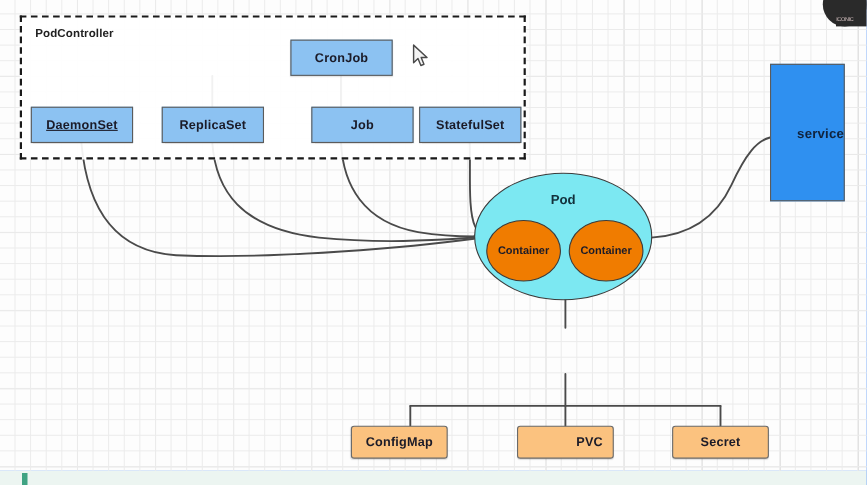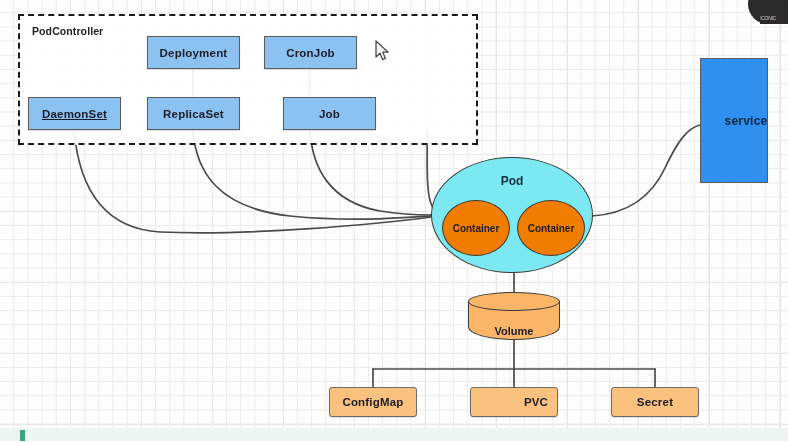--- a/index.html
+++ b/index.html
@@ -260,41 +260,36 @@
       <path d="M373,369 L373,387"></path>
       <path d="M514,369 L514,387"></path>
       <path d="M655,369 L655,387"></path>
     </g>
   </svg>
 
   <div id="podcontroller-group">
     <span id="podcontroller-label">PodController</span>
   </div>
 
-  <div class="node blue-box" style="left:147px; top:36px; width:93px; height:33px;">Deployment</div>
   <div class="node blue-box" style="left:264px; top:36px; width:93px; height:33px;">CronJob</div>
   <div class="node blue-box" style="left:28px; top:97px; width:93px; height:33px;text-decoration:underline;">DaemonSet</div>
   <div class="node blue-box" style="left:147px; top:97px; width:93px; height:33px;">ReplicaSet</div>
   <div class="node blue-box" style="left:264px; top:97px; width:93px; height:33px;margin-left:19px;">Job</div>
+  <div class="node blue-box" style="left:381px; top:97px; width:93px; height:33px;">StatefulSet</div>
 
   <div id="service-node" class="node" style="left:700px; top:58px; width:68px; height:125px;padding-left:24px;">service</div>
 
   <div id="pod-node">
     <div id="pod-label">Pod</div>
   </div>
   <div id="container-1" class="container-node">Container</div>
   <div id="container-2" class="container-node">Container</div>
 
-  <div id="volume-node">
-    <div id="volume-body"></div>
-    <div id="volume-top"></div>
-    <div id="volume-label">Volume</div>
-  </div>
-
-  <div class="node orange-box" style="left:329px; top:387px; width:88px; height:30px;">ConfigMap</div>
+
+  <div class="node orange-box" style="left:319px; top:387px; width:88px; height:30px;">ConfigMap</div>
   <div class="node orange-box" style="left:470px; top:387px; width:88px; height:30px;padding-left:44px;">PVC</div>
   <div class="node orange-box" style="left:611px; top:387px; width:88px; height:30px;text-align:right;">Secret</div>
 
   <svg id="mouse-cursor" viewBox="0 0 18 24">
     <path d="M2,1 L2,17 L6,13.2 L8.6,19.6 L11.4,18.4 L8.9,12.2 L14.2,12.2 Z" fill="#f4f4f4" stroke="#4a4a4a" stroke-width="1.3" stroke-linejoin="round"></path>
   </svg>
 
   <div id="watermark-corner"></div>
   <div id="watermark">
     <span id="watermark-text">ICONIC</span>

